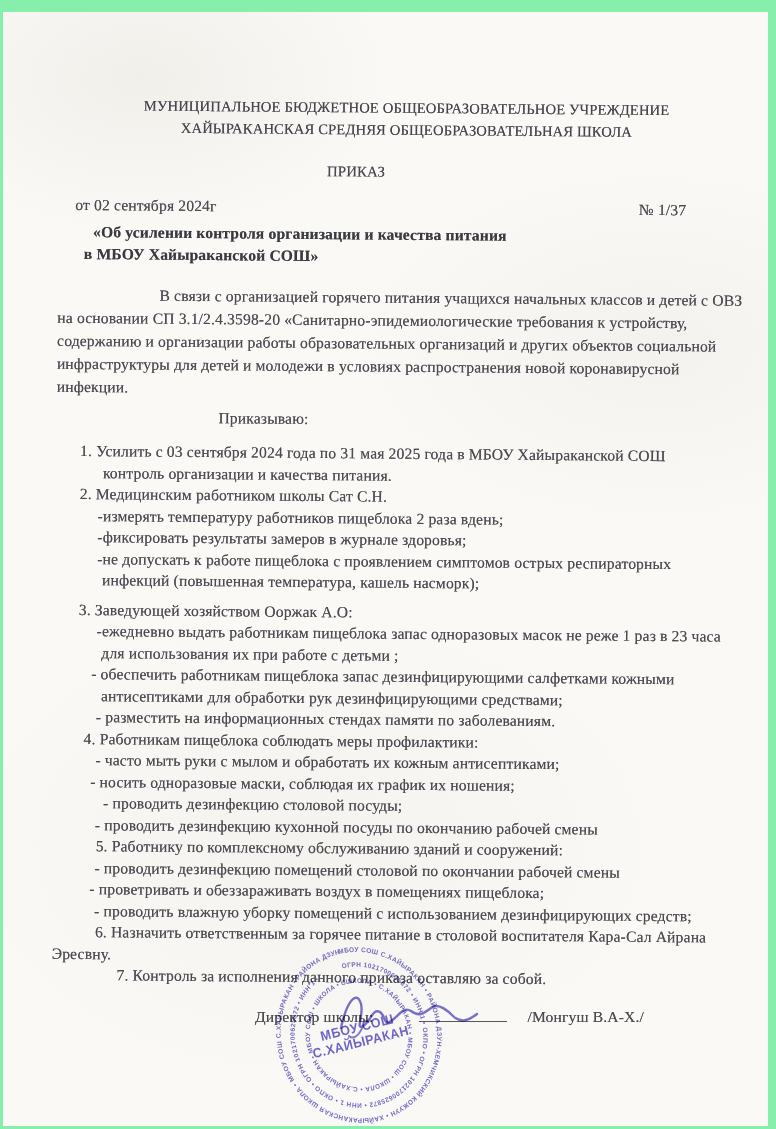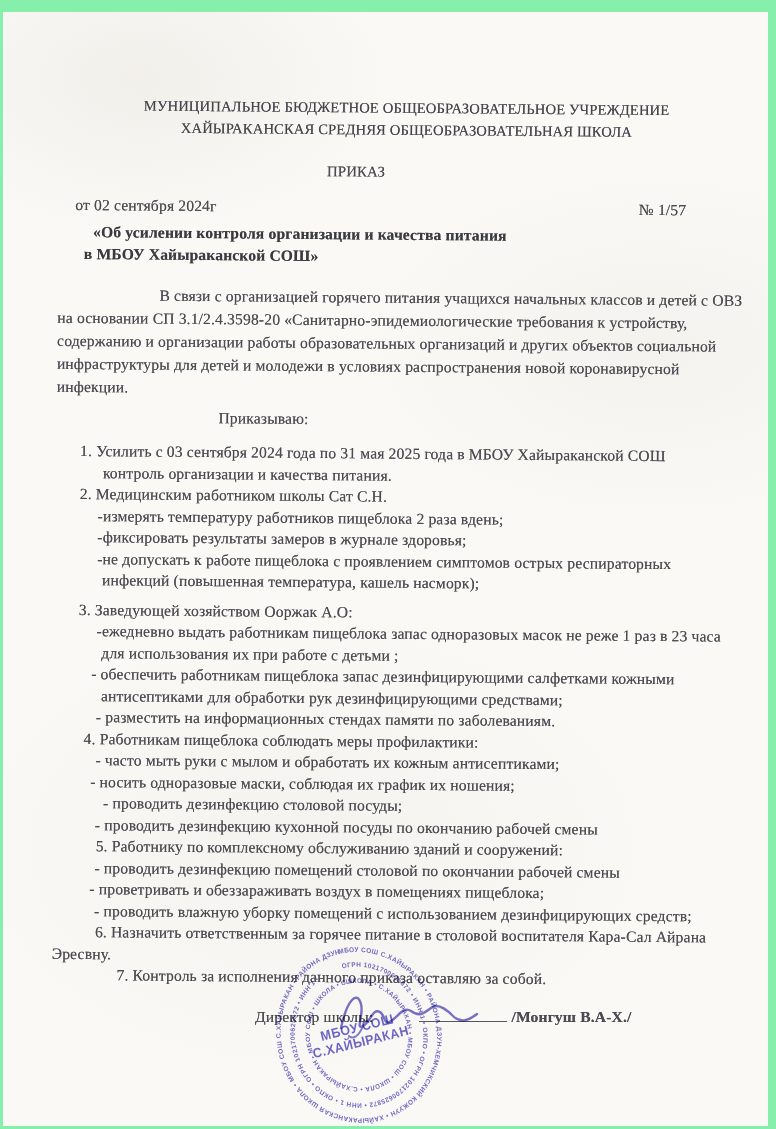--- a/index.html
+++ b/index.html
@@ -54,21 +54,21 @@
   .i7{padding-left:122px;}
   .flush{padding-left:57px;}
   .gap{margin-top:8px;}
   .sigrow{
     position:absolute;left:252px;top:995px;display:flex;align-items:baseline;
     color:#4b4b52;font-size:15.6px;letter-spacing:.15px;white-space:nowrap;
     text-shadow:0 0 .6px rgba(72,72,82,.75);
   }
   .sigline{display:inline-block;width:88px;border-bottom:1.4px solid #56565e;
     margin-left:46px;height:14px;}
-  .signame{margin-left:4px;font-weight:bold;}
+  .signame{margin-left:20px;}
   .scribble{position:absolute;left:330px;top:972px;width:150px;height:62px;
     opacity:.92;mix-blend-mode:multiply;}
   .stamp{
     position:absolute;left:264px;top:924px;width:184px;height:198px;
     opacity:.82;filter:blur(.35px);mix-blend-mode:multiply;
   }
   .stamp .ring{fill:#544bbd;font-family:"Liberation Sans","DejaVu Sans",sans-serif;
     font-weight:bold;letter-spacing:.4px;}
   .stamp .ctr{fill:#4f46c2;font-family:"Liberation Sans","DejaVu Sans",sans-serif;
     font-weight:bold;letter-spacing:.5px;}
@@ -78,21 +78,21 @@
 
 <div class="frame">
   <div class="paper">
 
     <div class="doc">
       <div class="org org1 c">МУНИЦИПАЛЬНОЕ БЮДЖЕТНОЕ ОБЩЕОБРАЗОВАТЕЛЬНОЕ УЧРЕЖДЕНИЕ</div>
       <div class="org c">ХАЙЫРАКАНСКАЯ СРЕДНЯЯ ОБЩЕОБРАЗОВАТЕЛЬНАЯ ШКОЛА</div>
       <div class="doctype c">ПРИКАЗ</div>
       <div class="daterow">
         <span>от 02 сентября 2024г</span>
-        <span>№ 1/57</span>
+        <span>№ 1/37</span>
       </div>
       <div class="subj s1">«Об усилении контроля организации и качества питания</div>
       <div class="subj s2">в МБОУ Хайыраканской СОШ»</div>
       <div class="preamble">
           <div class="ln pfirst">В связи с организацией горячего питания учащихся начальных классов и детей с ОВЗ</div>
           <div class="ln pbody">на основании СП 3.1/2.4.3598-20 «Санитарно-эпидемиологические требования к устройству,</div>
           <div class="ln pbody">содержанию и организации работы образовательных организаций и других объектов социальной</div>
           <div class="ln pbody">инфраструктуры для детей и молодежи в условиях распространения новой коронавирусной</div>
           <div class="ln pbody">инфекции.</div>
         </div>

